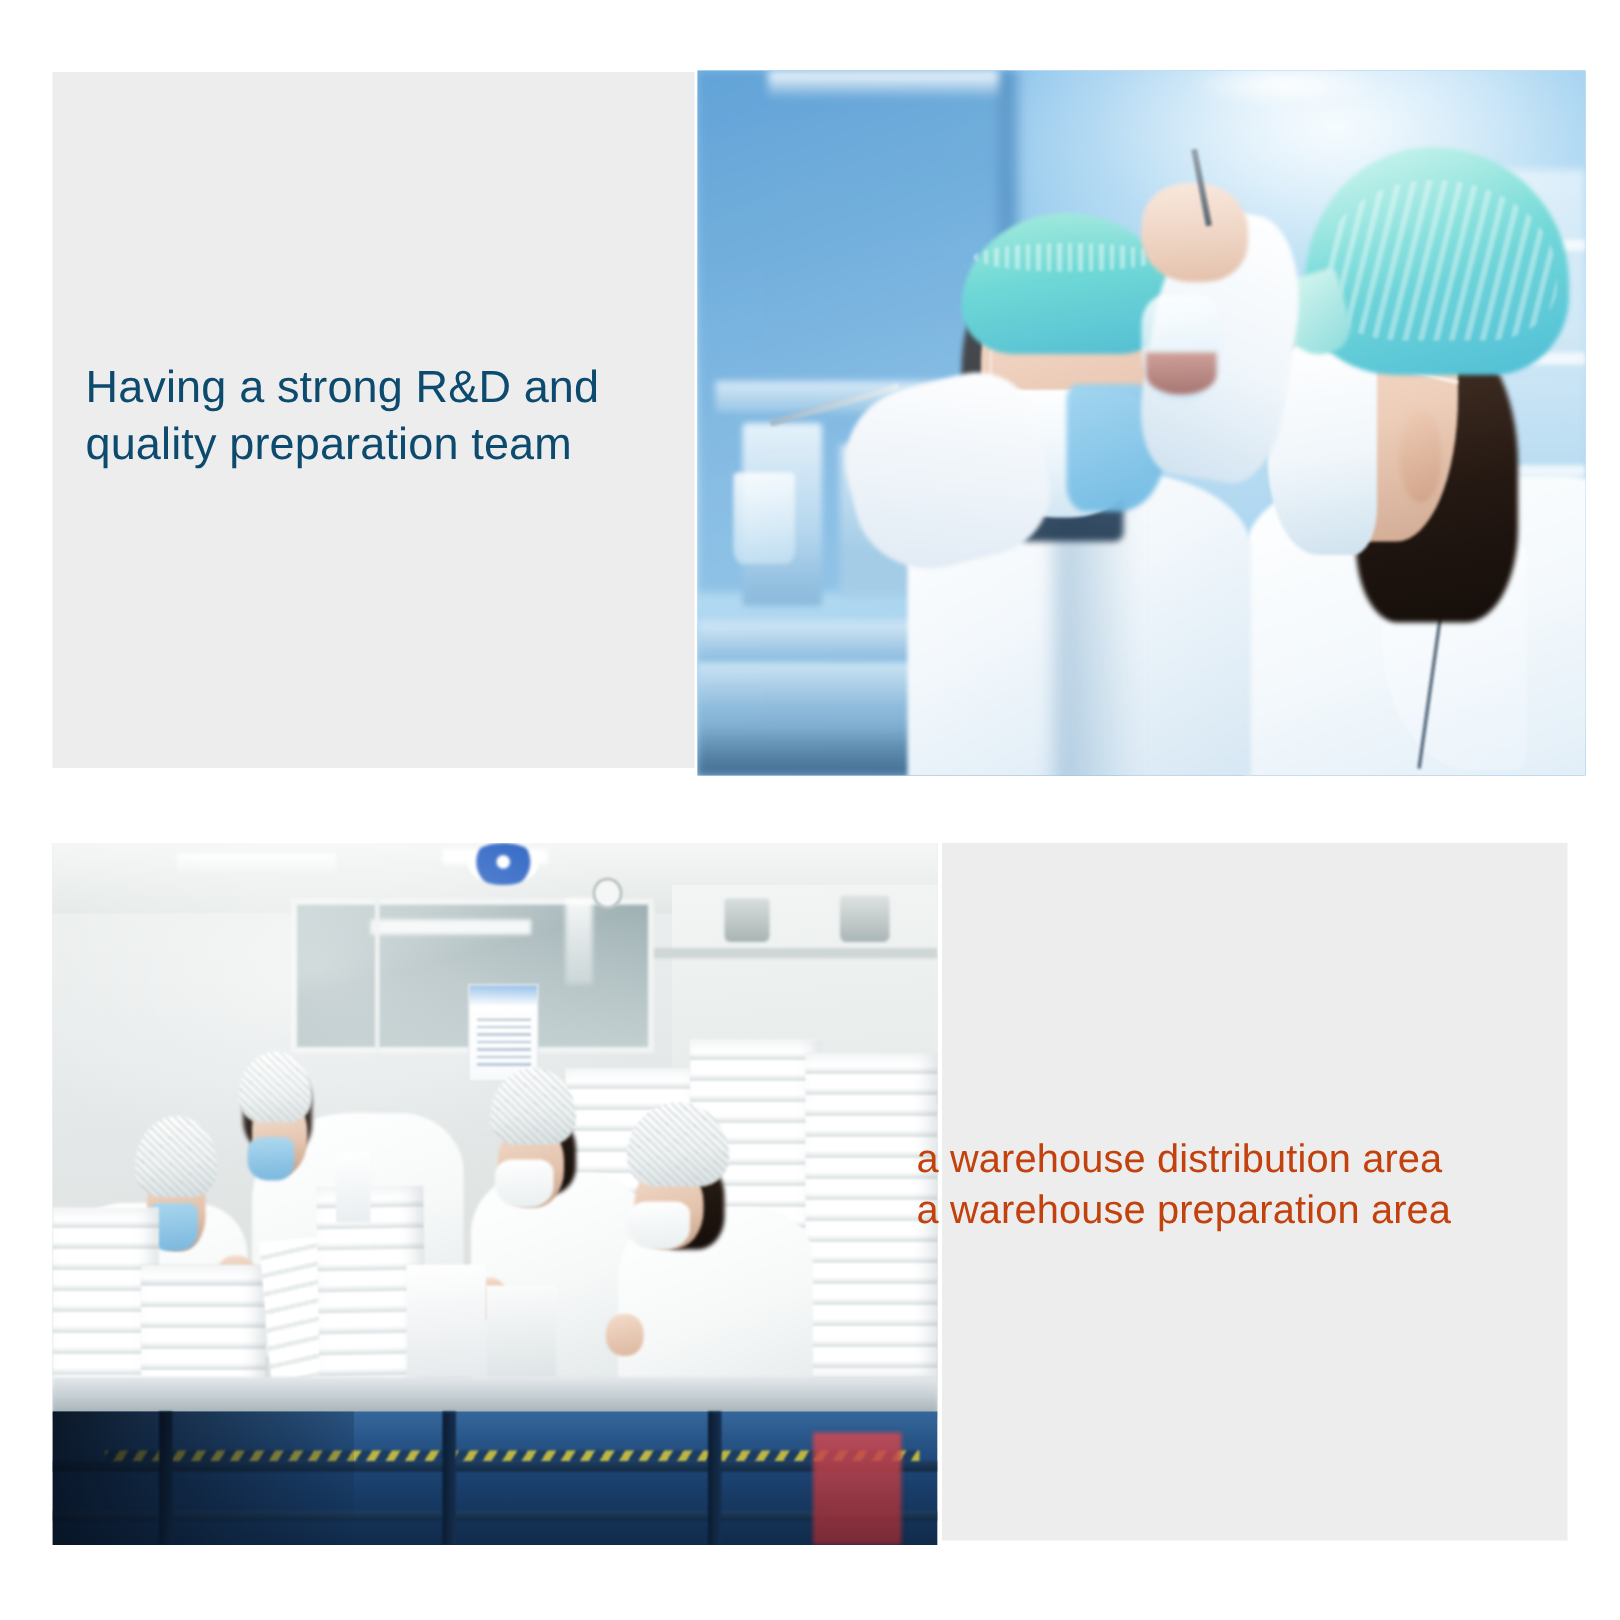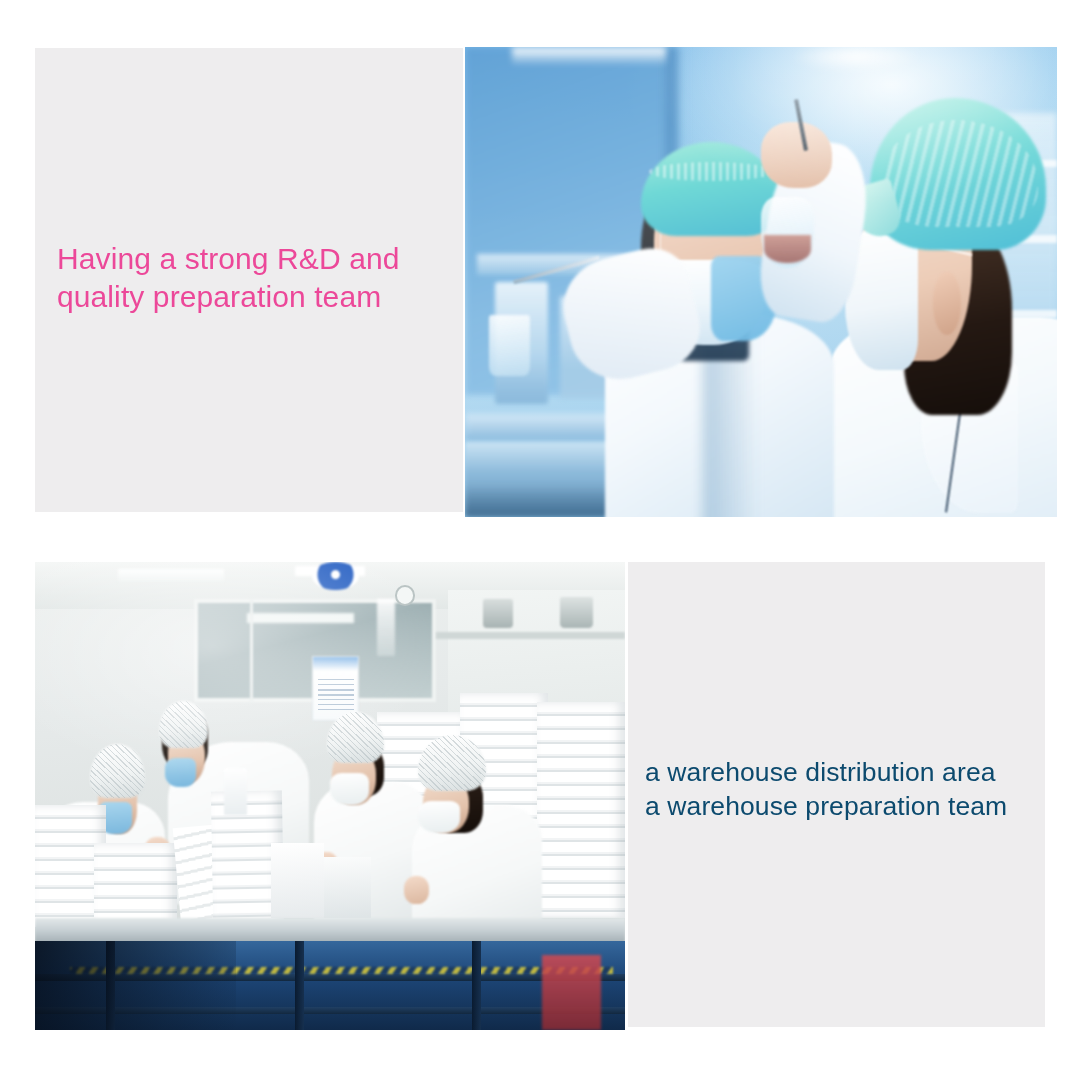--- a/index.html
+++ b/index.html
@@ -24,21 +24,21 @@
   .panel-top-text {
     position: absolute;
     left: 35px; top: 48px;
     width: 428px; height: 464px;
     background: #eeedee;
   }
   .caption-top {
     position: absolute;
     left: 57px; top: 240px;
     width: 400px;
-    color: #ec4899;
+    color: #0c4a6e;
     font-size: 30px;
     line-height: 38px;
     letter-spacing: 0.1px;
     font-weight: 400;
   }
   .caption-top .cap-line { display: block; white-space: nowrap; }
 
   .photo-top {
     position: absolute;
     left: 465px; top: 47px;
@@ -61,23 +61,23 @@
     background: #dfe2e0;
   }
   .panel-bottom-text {
     position: absolute;
     left: 628px; top: 22px;
     width: 417px; height: 465px;
     background: #eeedee;
   }
   .caption-bottom {
     position: absolute;
-    left: 645px; top: 215px;
+    left: 611px; top: 215px;
     width: 405px;
-    color: #0c4a6e;
+    color: #c2410c;
     font-size: 26.5px;
     line-height: 34px;
     letter-spacing: 0.1px;
     font-weight: 400;
   }
   .caption-bottom .cap-line { display: block; white-space: nowrap; }
 
   
   .scene { position: absolute; inset: 0; }
   .lay { position: absolute; }
@@ -686,15 +686,15 @@
       <div class="lay" style="left:86%;top:84%;width:10%;height:16%;background:linear-gradient(180deg,#d24a52,#8d2a33);filter:blur(1.4px);opacity:.85;"></div>
 
       <div class="lay cr-glare"></div>
     </div>
   </div>
 
   <div class="panel-bottom-text"></div>
 
   <div class="caption-bottom">
     <span class="cap-line">a warehouse distribution area</span>
-    <span class="cap-line">a warehouse preparation team</span>
+    <span class="cap-line">a warehouse preparation area</span>
   </div>
 </div>
 
 </body></html>

